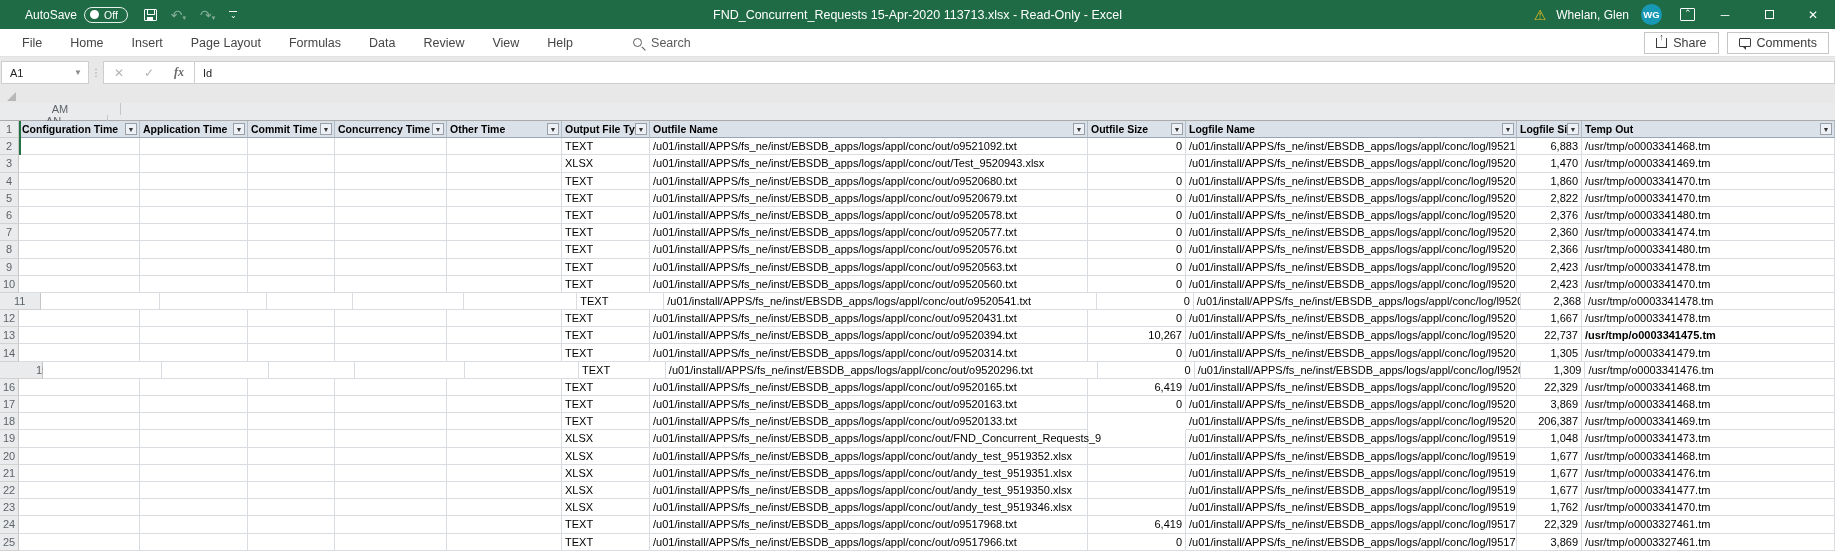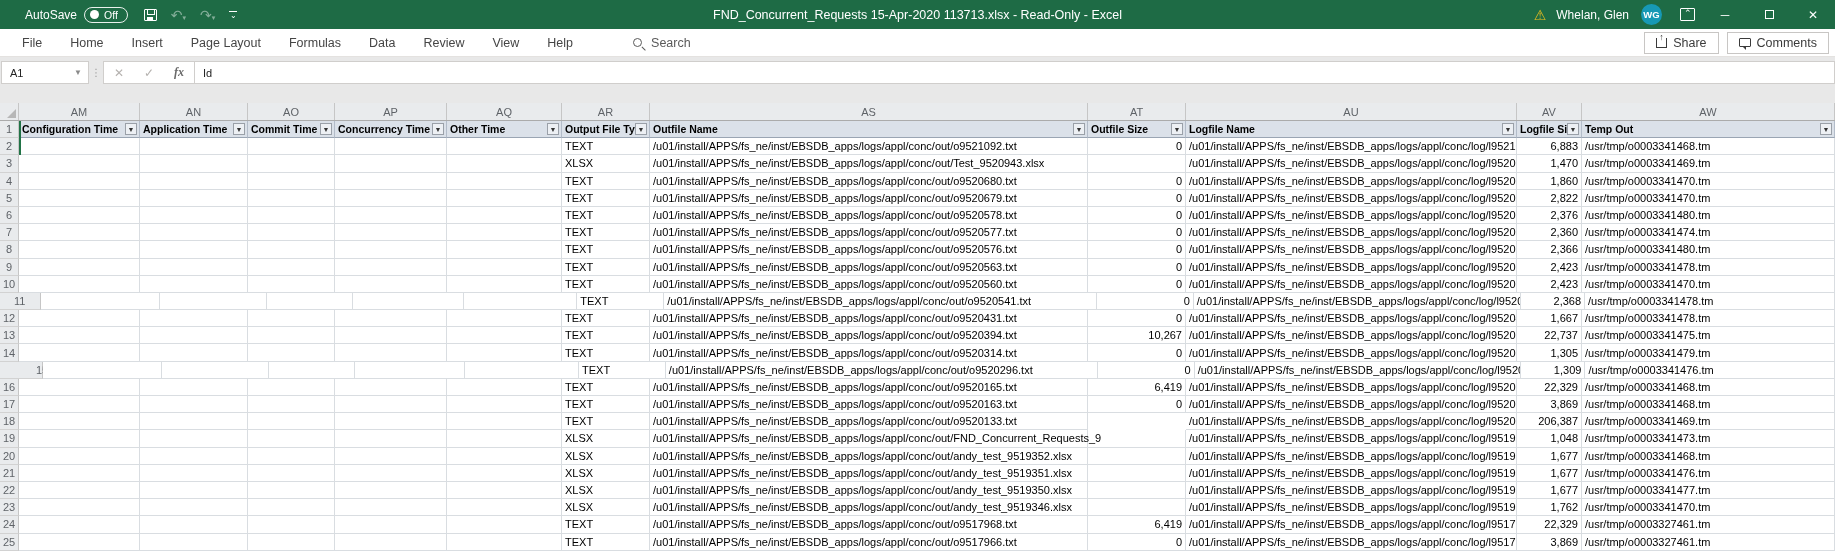--- a/index.html
+++ b/index.html
@@ -62,21 +62,21 @@
   .vdots { width:14px; height:23px; display:flex; align-items:center; justify-content:center;
     color:#9a9a9a; font-size:10px; letter-spacing:0; }
   .fx-group { height:23px; background:#fff; border:1px solid #d0cecc; display:flex; align-items:center; }
   .fxbtn { width:30px; text-align:center; font-size:12px; color:#b5b2af; }
   .fxbtn.fx { color:#6a6a6a; font-style:italic; font-family:"Liberation Serif", serif; font-weight:bold; }
   .formula-input { flex:1; height:23px; background:#fff; border:1px solid #d0cecc; border-left:none;
     display:flex; align-items:center; font-size:11px; color:#222; padding-left:8px; }
 
   
   .sheet { position:relative; width:1835px; }
-  .letters { display:flex; height:18px; background:#E9EBED; border-bottom:1px solid #ABABAB; }
+  .letters { display:flex; height:18px; background:#E9EBED; border-bottom:1px solid #ABABAB;flex-direction:column; }
   .letters .corner { position:relative; background:#E9EBED; border-right:1px solid #c6c6c6; }
   .letters .corner:after { content:""; position:absolute; right:2px; bottom:2px;
     border-left:9px solid transparent; border-bottom:9px solid #b7b7b7; }
   .letters .col { border-right:1px solid #c6c6c6; display:flex; align-items:center; justify-content:center;
     font-size:11px; color:#5f6368; }
   .grid-row { display:flex; height:17.2px; }
   .rownum { background:#E9EBED; border-right:1px solid #c6c6c6; border-bottom:1px solid #d2d2d2;
     display:flex; align-items:center; justify-content:center; font-size:11px; color:#5f6368; }
   .cell { border-right:1px solid #D9DDE1; border-bottom:1px solid #D9DDE1; font-size:11px; color:#000;
     white-space:nowrap; overflow:hidden; display:flex; align-items:center; padding:0 3px; background:#fff; }
@@ -389,21 +389,21 @@
         <div class="cell" style="width: 121px;"></div>
         <div class="cell" style="width: 108px;"></div>
         <div class="cell" style="width: 87px;"></div>
         <div class="cell" style="width: 112px;"></div>
         <div class="cell" style="width: 115px;"></div>
         <div class="cell" style="width: 88px;">TEXT</div>
         <div class="cell" style="width: 438px;">/u01/install/APPS/fs_ne/inst/EBSDB_apps/logs/appl/conc/out/o9520394.txt</div>
         <div class="cell num" style="width: 98px;">10,267</div>
         <div class="cell" style="width: 331px;">/u01/install/APPS/fs_ne/inst/EBSDB_apps/logs/appl/conc/log/l9520394.re</div>
         <div class="cell num" style="width: 65px;">22,737</div>
-        <div class="cell" style="width: 253px;">/usr/tmp/o0003341475.tm</div>
+        <div class="cell" style="width: 253px; font-weight: bold;">/usr/tmp/o0003341475.tm</div>
       </div>
       <div class="grid-row" style="height: 17.2px;">
         <div class="rownum" style="width: 19px;">14</div>
         <div class="cell" style="width: 121px;"></div>
         <div class="cell" style="width: 108px;"></div>
         <div class="cell" style="width: 87px;"></div>
         <div class="cell" style="width: 112px;"></div>
         <div class="cell" style="width: 115px;"></div>
         <div class="cell" style="width: 88px;">TEXT</div>
         <div class="cell" style="width: 438px;">/u01/install/APPS/fs_ne/inst/EBSDB_apps/logs/appl/conc/out/o9520314.txt</div>

